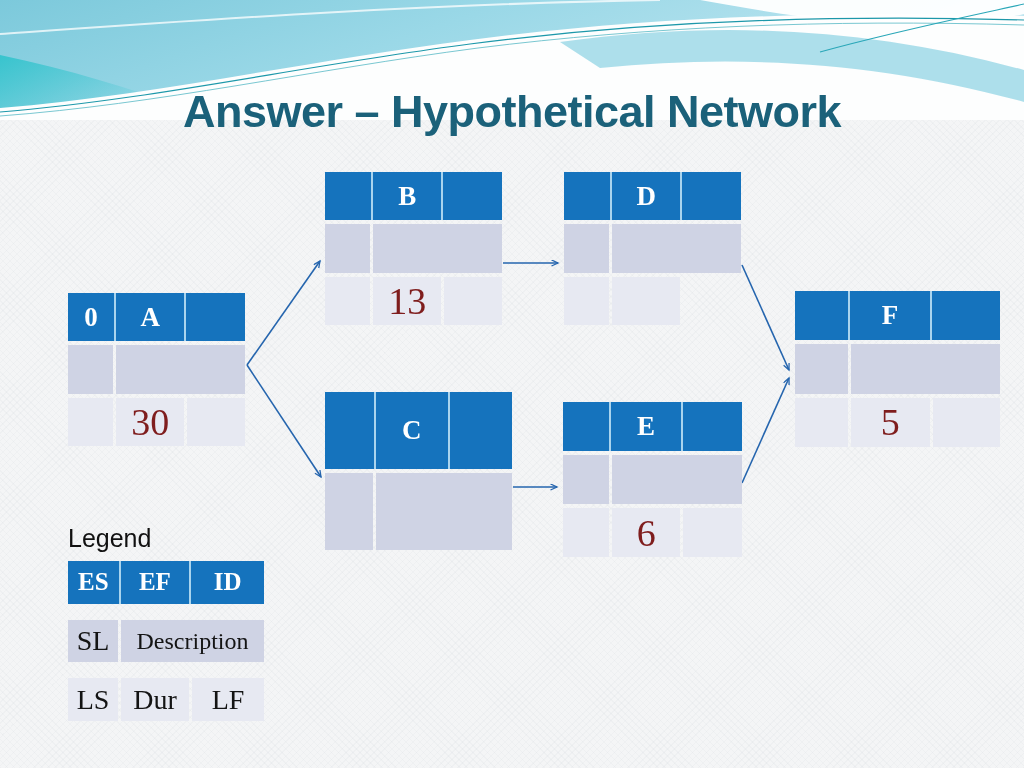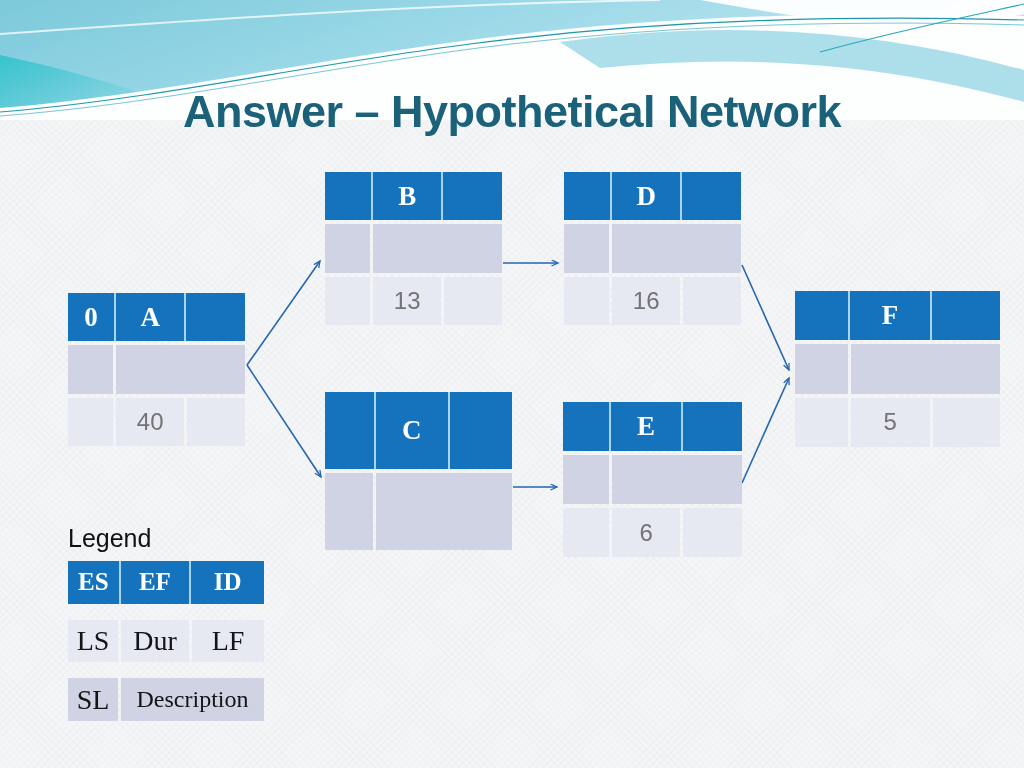--- a/index.html
+++ b/index.html
@@ -23,22 +23,22 @@
   
   .node{position:absolute;display:flex;flex-direction:column;row-gap:4px;}
   .row{display:grid;column-gap:3px;flex:1;}
   .row.head{grid-template-columns:47fr 70fr 60fr;background:#a9d4ee;column-gap:2px;}
   .row.mid {grid-template-columns:47fr 133fr;}
   .row.foot{grid-template-columns:47fr 70fr 60fr;}
   .cell{display:flex;align-items:center;justify-content:center;}
   .row.head .cell{background:#1573bd;color:#ffffff;
     font-family:"Liberation Serif", serif;font-weight:bold;font-size:27px;}
   .row.mid .cell{background:#cfd3e4;}
-  .row.foot .cell{background:#e7e9f2;color:#737373;
-    font-family:Liberation Sans, sans-serif;font-size:24px;}
+  .row.foot .cell{background:#e7e9f2;color:#7f1d1d;
+    font-family:Liberation Serif, serif;font-size:38px;}
   #node-a{left:68px;top:293px;width:177px;height:153px;}
   #node-b{left:325px;top:172px;width:177px;height:153px;}
   #node-c{left:325px;top:392px;width:187px;height:158px;}
   #node-d{left:564px;top:172px;width:177px;height:153px;}
   #node-e{left:563px;top:402px;width:179px;height:155px;}
   #node-f{left:795px;top:291px;width:205px;height:156px;}
   
   .legend-label{
     position:absolute;left:68px;top:524px;width:196px;
     text-align:left;font-size:25px;color:#111;
@@ -106,21 +106,21 @@
       <div class="cell">0</div>
       <div class="cell">A</div>
       <div class="cell"></div>
     </div>
     <div class="row mid">
       <div class="cell"></div>
       <div class="cell"></div>
     </div>
     <div class="row foot">
       <div class="cell"></div>
-      <div class="cell">40</div>
+      <div class="cell">30</div>
       <div class="cell"></div>
     </div>
   </div>
 
   <div class="node" id="node-b">
     <div class="row head">
       <div class="cell"></div>
       <div class="cell">B</div>
       <div class="cell"></div>
     </div>
@@ -152,21 +152,20 @@
       <div class="cell"></div>
       <div class="cell">D</div>
       <div class="cell"></div>
     </div>
     <div class="row mid">
       <div class="cell"></div>
       <div class="cell"></div>
     </div>
     <div class="row foot">
       <div class="cell"></div>
-      <div class="cell">16</div>
       <div class="cell"></div>
     </div>
   </div>
 
   <div class="node" id="node-e">
     <div class="row head">
       <div class="cell"></div>
       <div class="cell">E</div>
       <div class="cell"></div>
     </div>
@@ -198,24 +197,24 @@
     </div>
   </div>
 
   <div class="legend-label">Legend</div>
   <div class="legend">
     <div class="row head">
       <div class="cell">ES</div>
       <div class="cell">EF</div>
       <div class="cell">ID</div>
     </div>
+    <div class="row mid">
+      <div class="cell">SL</div>
+      <div class="cell cell-desc">Description</div>
+    </div>
     <div class="row foot">
       <div class="cell">LS</div>
       <div class="cell">Dur</div>
       <div class="cell">LF</div>
     </div>
-    <div class="row mid">
-      <div class="cell">SL</div>
-      <div class="cell cell-desc">Description</div>
-    </div>
   </div>
 
 </div>
 
 </body></html>

